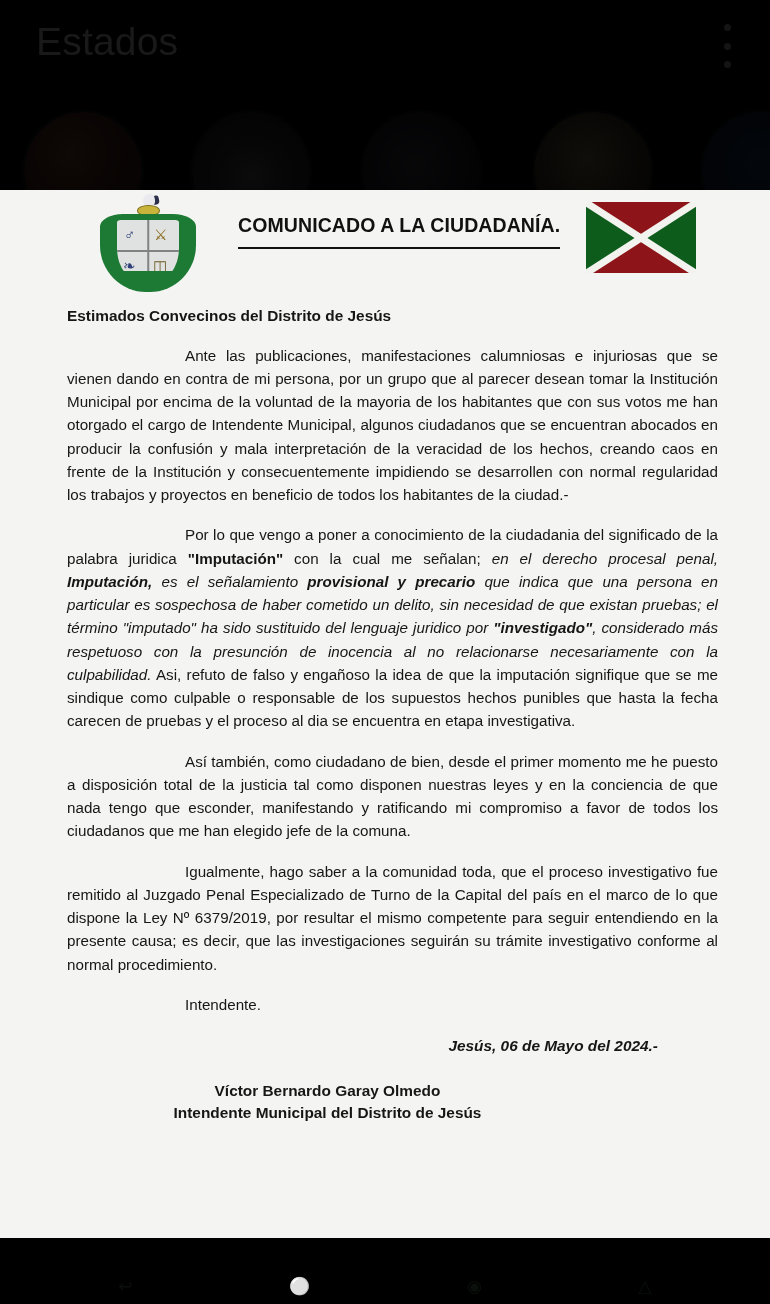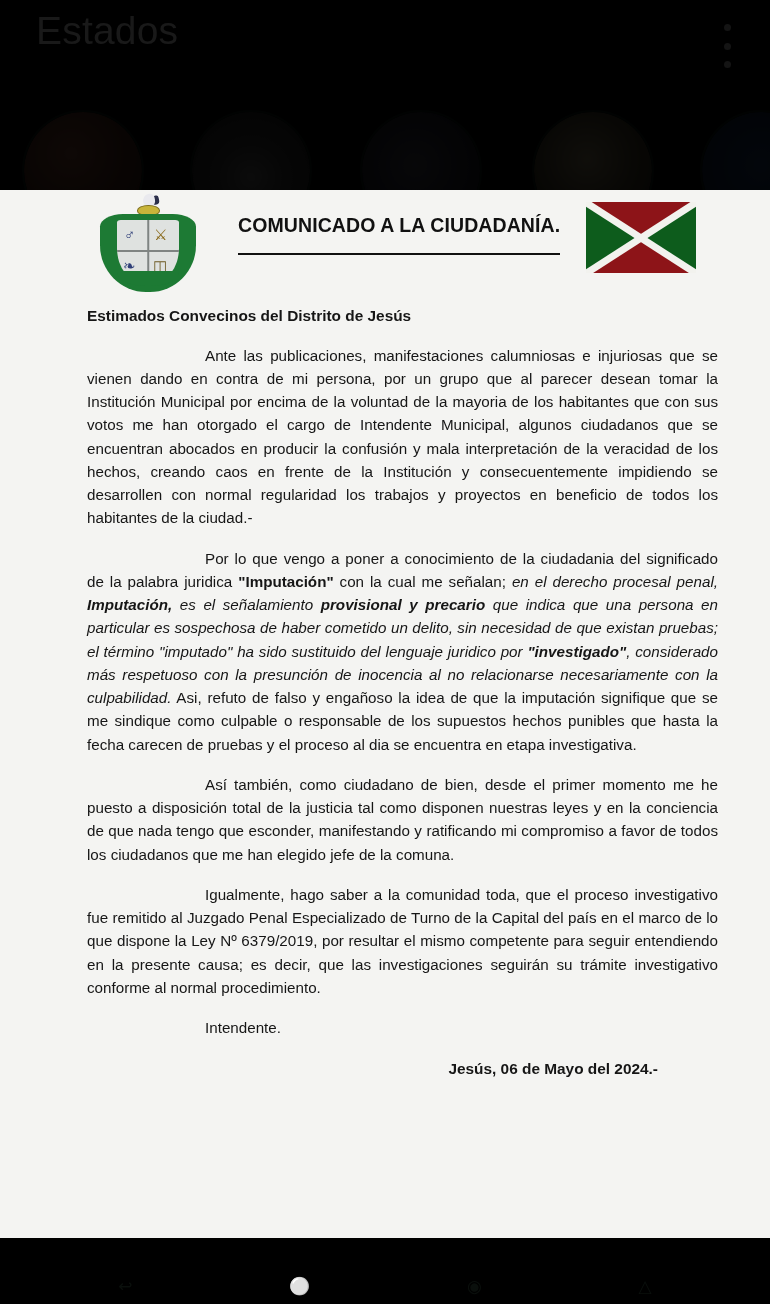--- a/index.html
+++ b/index.html
@@ -26,21 +26,21 @@
     position: absolute;
     top: 0; left: 0;
     width: 770px;
     height: 95px;
     background: #000000;
   }
 
   #status-title {
     position: absolute;
     left: 36px;
-    top: 9px;
+    top: 20px;
     font-size: 39px;
     color: #191919;
     letter-spacing: 0.2px;
     font-weight: 400;
     white-space: nowrap;
   }
 
   #overflow-menu {
     position: absolute;
     right: 30px;
@@ -197,21 +197,21 @@
   
   #doc-title {
     position: absolute;
     left: 238px;
     top: 24px;
     font-size: 19.5px;
     font-weight: 700;
     letter-spacing: 0.1px;
     color: #111;
     border-bottom: 2px solid #111;
-    padding-bottom: 16px;
+    padding-bottom: 10px;
     white-space: nowrap;
   }
 
   
   #district-flag {
     position: absolute;
     left: 586px;
     top: 12px;
     width: 110px;
     height: 71px;
@@ -234,21 +234,21 @@
     width: 135%;
     height: 7px;
     background: #f2f2ee;
     transform-origin: center;
   }
   #district-flag .d1 { transform: translate(-50%,-50%) rotate(32.8deg); }
   #district-flag .d2 { transform: translate(-50%,-50%) rotate(-32.8deg); }
 
   
   #doc-body {
-    padding: 0 52px 0 87px;
+    padding: 0 52px 0 67px;
     font-size: 15.2px;
     line-height: 1.53;
     text-align: justify;
     color: #161616;
   }
   .salutation {
     font-weight: 700;
     font-size: 15.4px;
     margin: 14px 0 16px 0;
     text-align: left;
@@ -263,20 +263,21 @@
   .para b { font-weight: 700; }
   .closing-line {
     margin: 0 0 18px 0;
     text-indent: 118px;
   }
   .place-date {
     text-align: right;
     font-weight: 700;
     font-size: 15.4px;
     margin: 18px 60px 0 0;
+    font-style: italic;
   }
   .signature-block {
     margin-top: 22px;
     text-align: center;
     font-weight: 700;
     font-size: 15.4px;
     line-height: 1.42;
     padding-right: 130px;
   }
 
@@ -389,20 +390,24 @@
 
       <p class="para" id="para-3">Así también, como ciudadano de bien, desde el primer momento me he puesto a disposición total de la justicia tal como disponen nuestras leyes y en la conciencia de que nada tengo que esconder, manifestando y ratificando mi compromiso a favor de todos los ciudadanos que me han elegido jefe de la comuna.</p>
 
       <p class="para" id="para-4">Igualmente, hago saber a la comunidad toda, que el proceso investigativo fue remitido al Juzgado Penal Especializado de Turno de la Capital del país en el marco de lo que dispone la Ley Nº 6379/2019, por resultar el mismo competente para seguir entendiendo en la presente causa; es decir, que las investigaciones seguirán su trámite investigativo conforme al normal procedimiento.</p>
 
 
       <p class="closing-line">Intendente.</p>
 
       <div class="place-date">Jesús, 06 de Mayo del 2024.-</div>
 
+      <div class="signature-block">
+        <div>Víctor Bernardo Garay Olmedo</div>
+        <div>Intendente Municipal del Distrito de Jesús</div>
+      </div>
 
     </div>
   </div>
 
   <div id="bottom-bar">
     <div id="bottom-caption"></div>
     <div id="bottom-actions">
       <span class="bottom-action">↩</span>
       <span class="bottom-action">⚪</span>
       <span class="bottom-action">◉</span>

